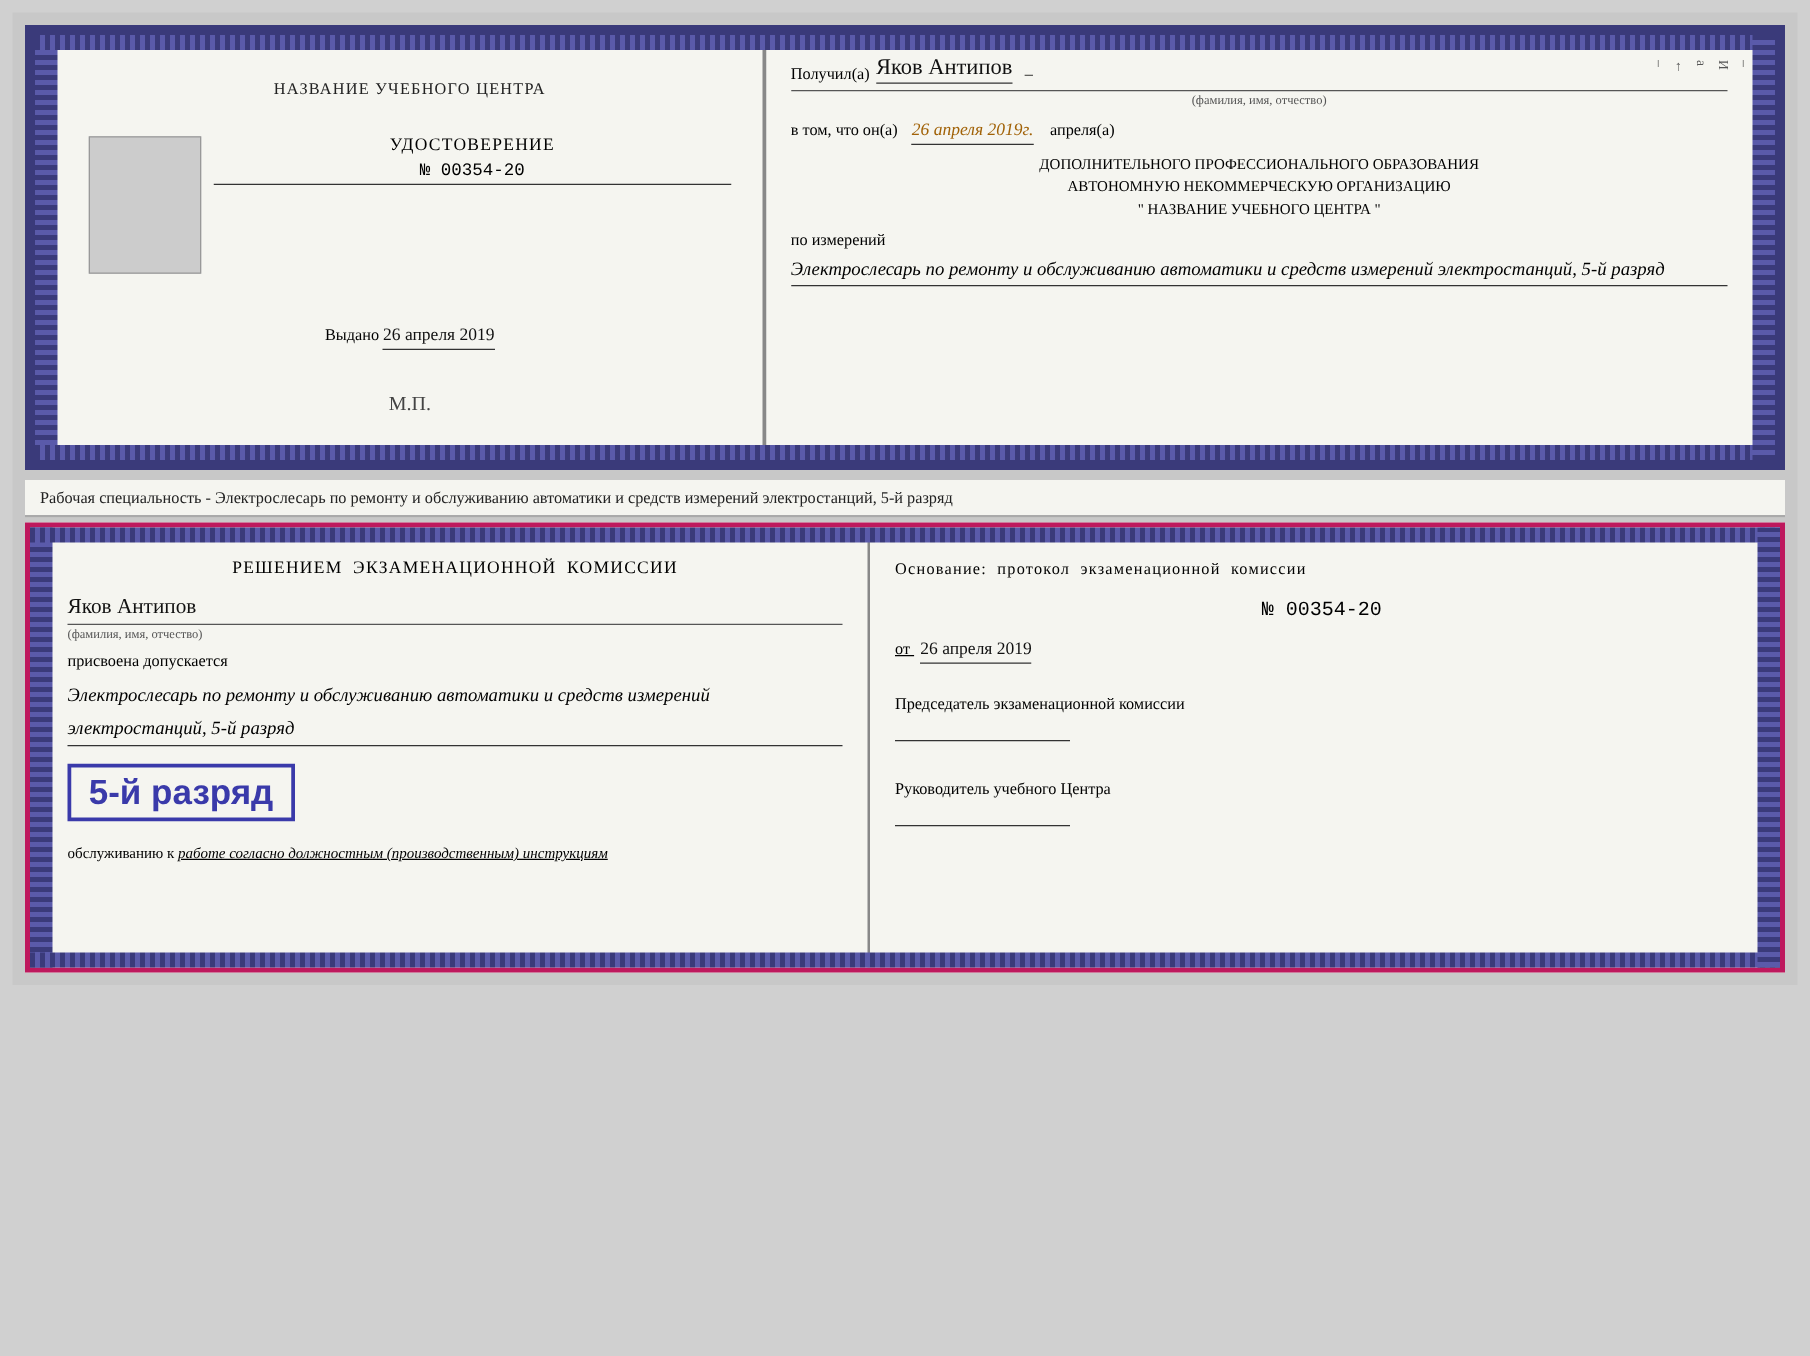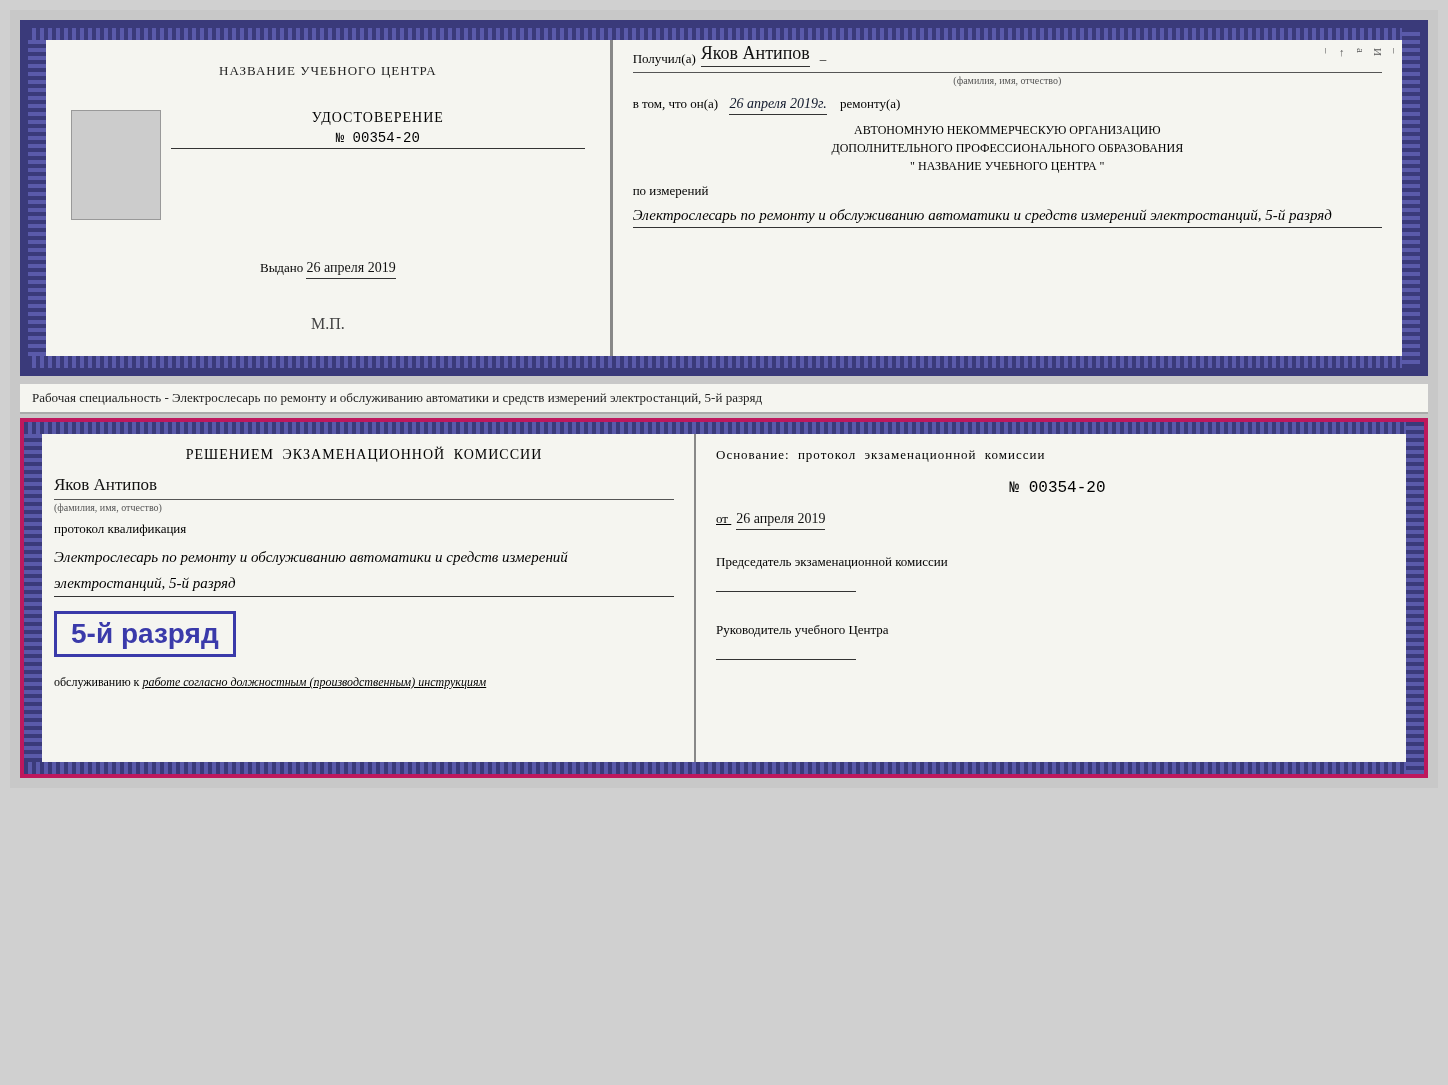--- a/index.html
+++ b/index.html
@@ -149,21 +149,21 @@
     .handwritten {
       font-family: 'Segoe Script', 'Comic Sans MS', cursive;
       font-size: 16px;
       color: #111;
     }
 
     .handwritten-italic {
       font-family: 'Segoe Script', 'Comic Sans MS', cursive;
       font-style: italic;
       font-size: 15px;
-      color: #0f172a;
+      color: #a16207;
     }
 
     .fio-label {
       font-size: 10px;
       text-align: center;
       color: #555;
       border-top: 1px solid #555;
       padding-top: 2px;
       margin-top: 2px;
     }
@@ -425,26 +425,26 @@
         <div class="poluchil-line">
           <span>Получил(а)</span>
           <span class="handwritten underline-val" style="font-size:18px;">Яков Антипов</span>
           <span style="margin-left:5px;">–</span>
         </div>
         <div class="fio-label" style="margin-bottom:6px;">(фамилия, имя, отчество)</div>
 
         <div class="vtom-line">
           <span>в том, что он(а)</span>
           <span class="handwritten-italic underline-val" style="margin-left:8px;font-size:14px;">26 апреля 2019г.</span>
-          <span style="margin-left:10px;">ремонту(а)</span>
+          <span style="margin-left:10px;">апреля(а)</span>
         </div>
 
         <div class="org-block">
+          <div>ДОПОЛНИТЕЛЬНОГО ПРОФЕССИОНАЛЬНОГО ОБРАЗОВАНИЯ</div>
           <div>АВТОНОМНУЮ НЕКОММЕРЧЕСКУЮ ОРГАНИЗАЦИЮ</div>
-          <div>ДОПОЛНИТЕЛЬНОГО ПРОФЕССИОНАЛЬНОГО ОБРАЗОВАНИЯ</div>
           <div>
             <span>"</span>
             <span>НАЗВАНИЕ УЧЕБНОГО ЦЕНТРА</span>
             <span>"</span>
           </div>
         </div>
 
         <div class="po-professii">по измерений</div>
         <div class="profession-text">
           <span>Электрослесарь по ремонту и обслуживанию автоматики и средств измерений электростанций, 5-й разряд</span>
@@ -469,21 +469,21 @@
     <div class="bottom-decoration" style="position:absolute;bottom:0;left:0;right:0;height:12px;"></div>
 
     <div class="doc-bottom-left" style="padding-top:25px;">
       <div class="resheniem-title">Решением экзаменационной комиссии</div>
 
       <div>
         <div class="fio-handwritten">Яков Антипов</div>
         <div class="fio-sub">(фамилия, имя, отчество)</div>
       </div>
 
-      <div class="prisvoena">протокол квалификация</div>
+      <div class="prisvoena">присвоена допускается</div>
 
       <div class="qualification-handwritten">
         <span>Электрослесарь по ремонту и обслуживанию автоматики и средств измерений электростанций, 5-й разряд</span>
       </div>
 
       <div>
         <div class="razryad-badge">5-й разряд</div>
       </div>
 
       <div class="dopuskaetsya">

